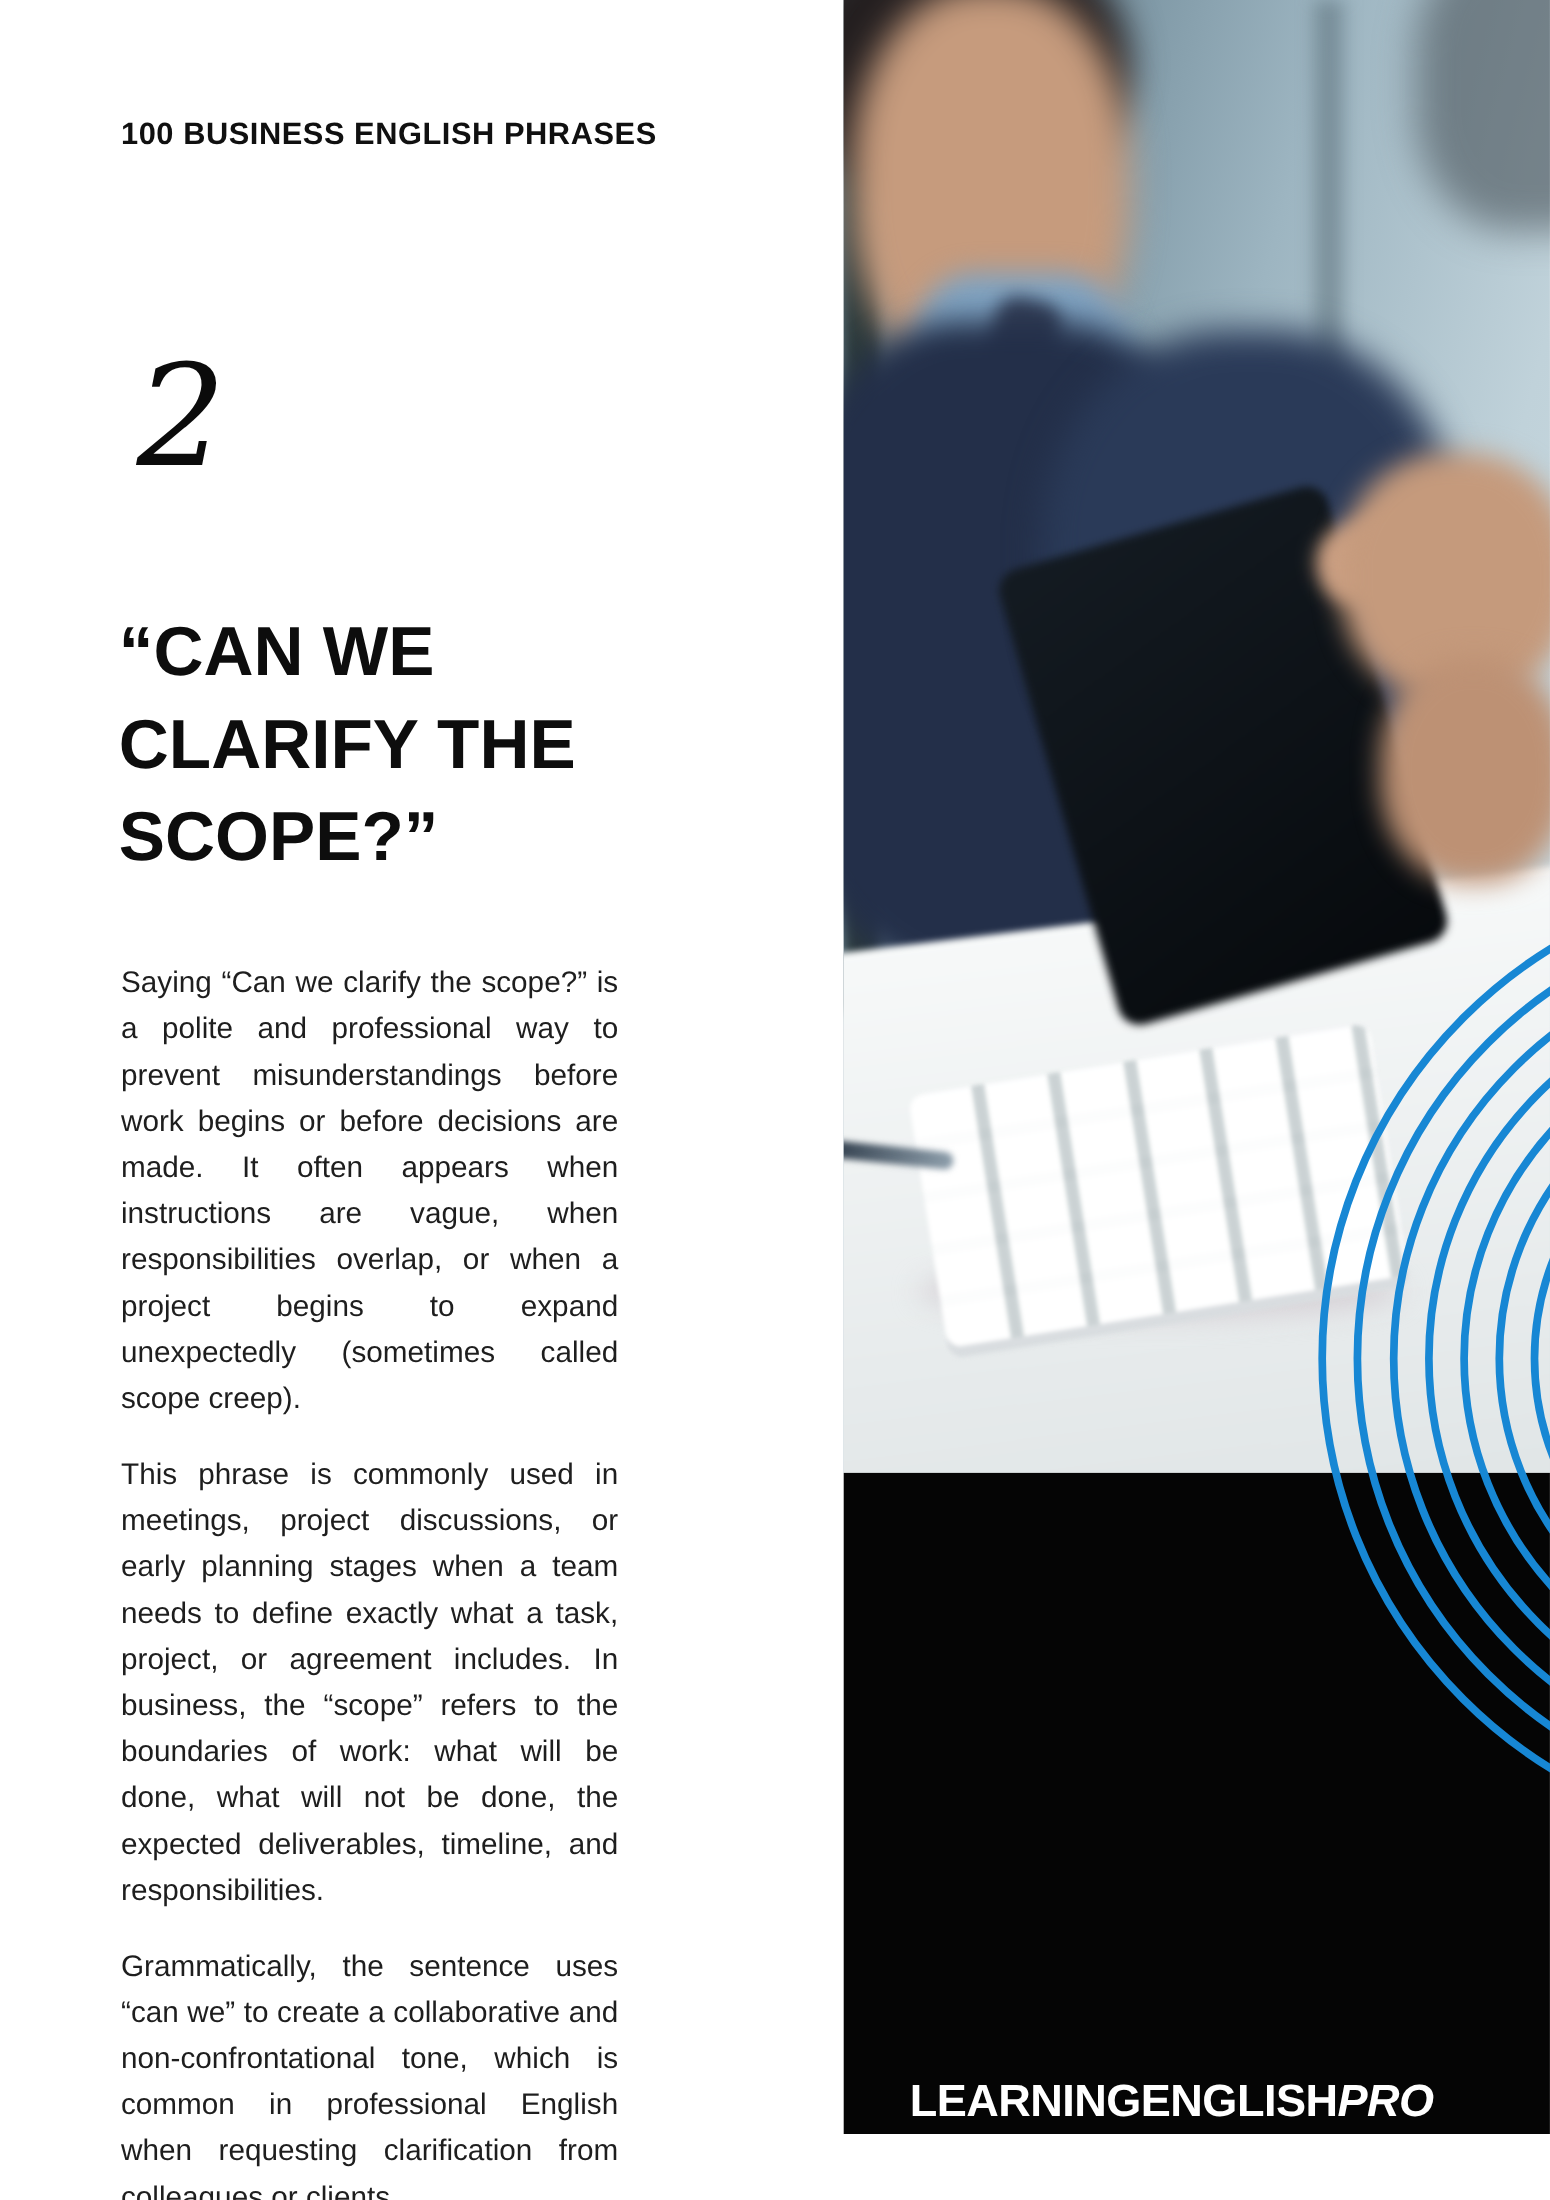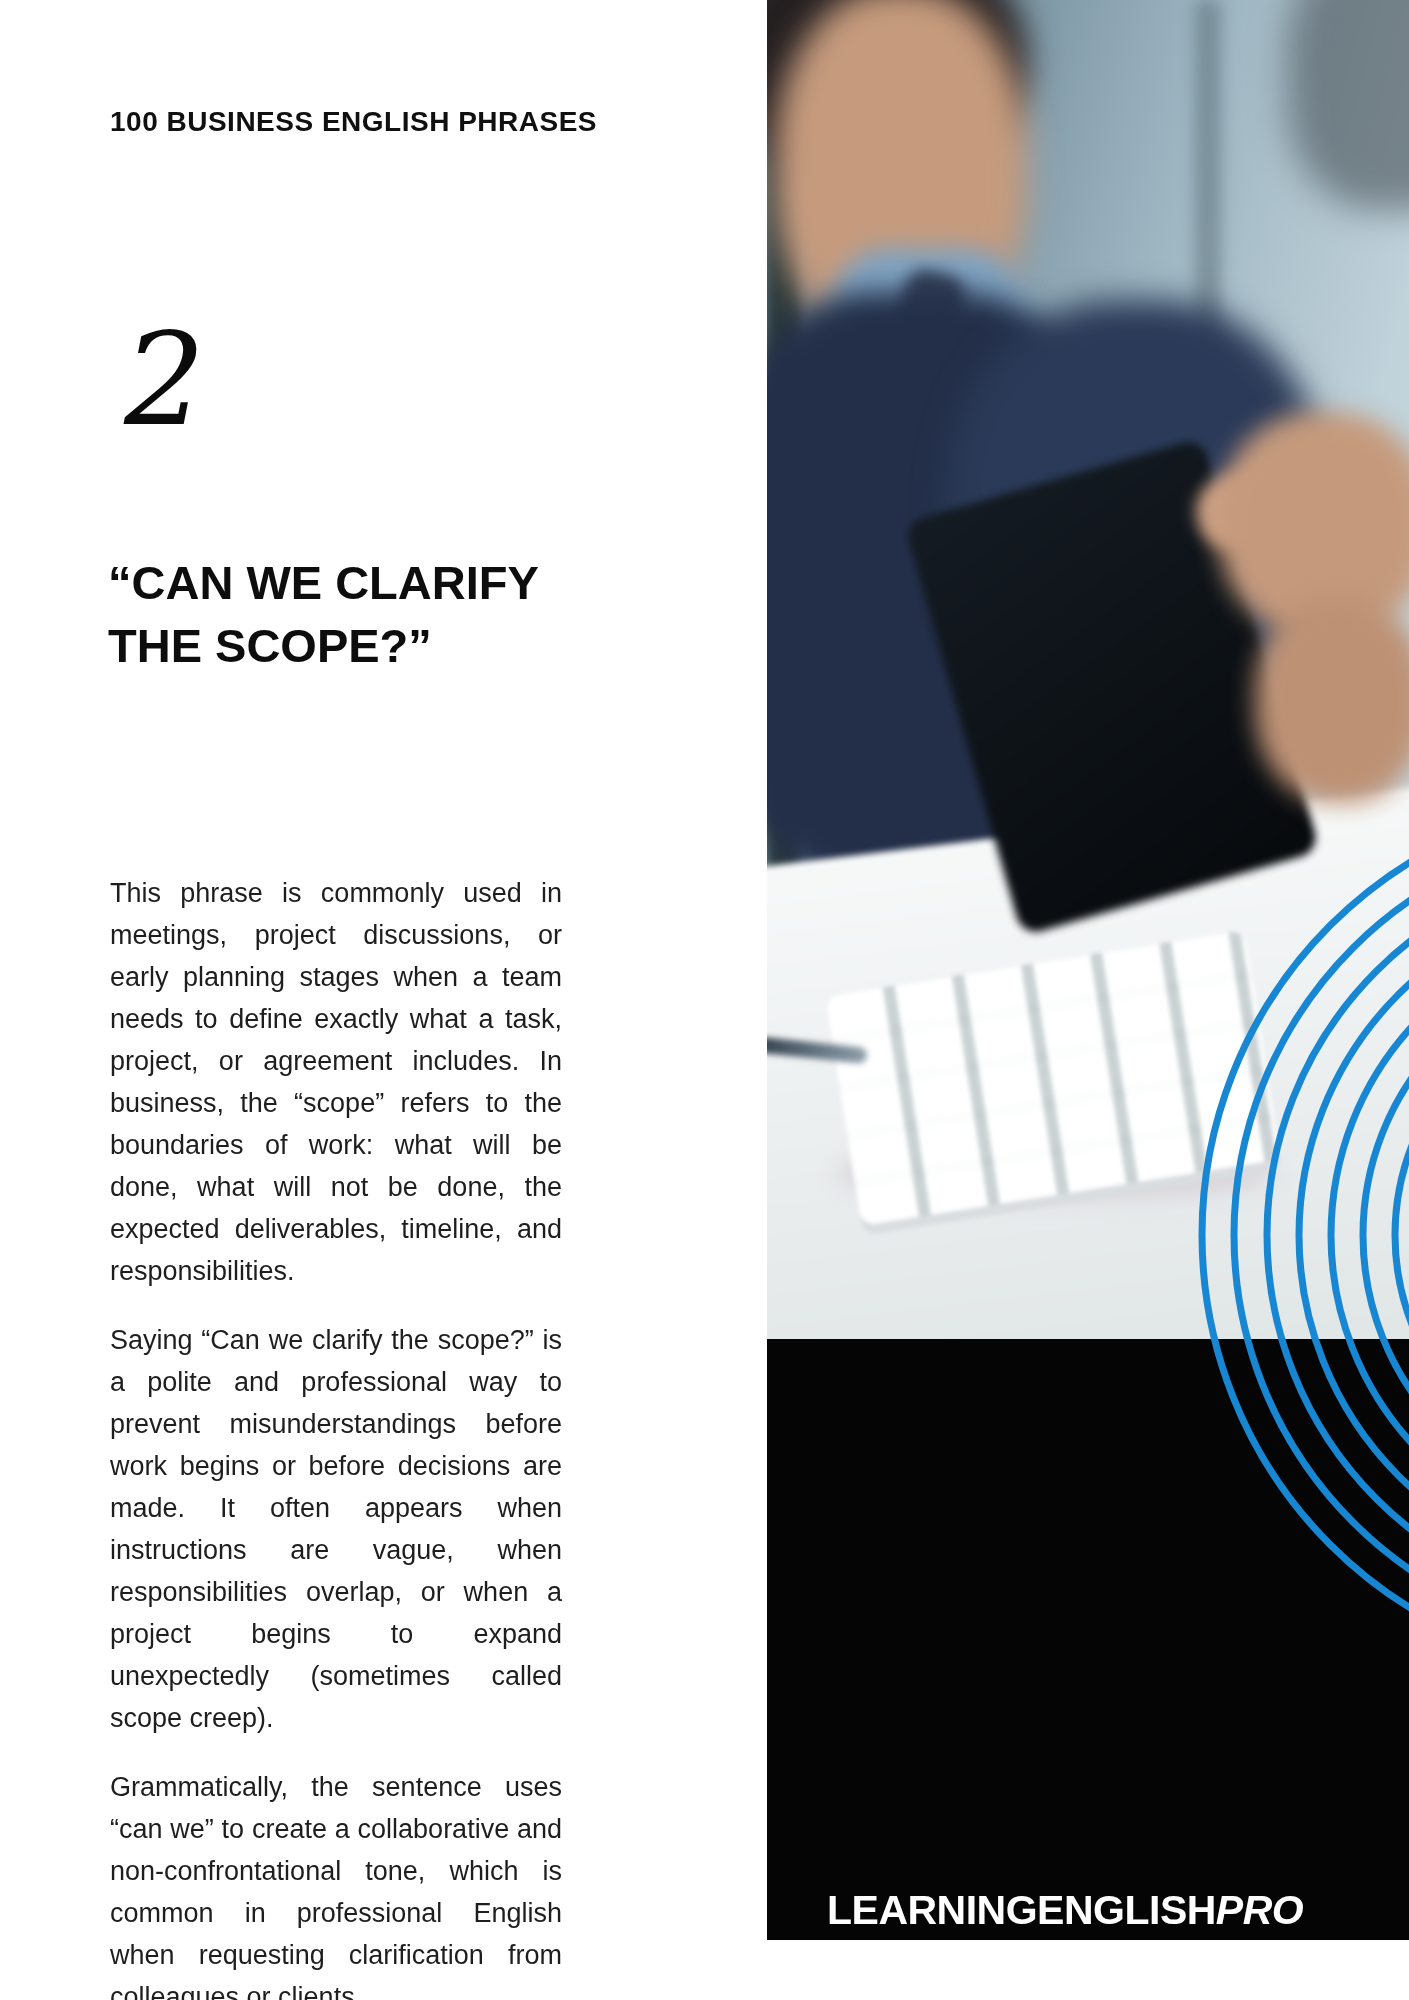--- a/index.html
+++ b/index.html
@@ -12,21 +12,21 @@
     position:absolute;left:110px;top:106px;
     font-size:28px;font-weight:700;letter-spacing:.5px;color:#101010;white-space:nowrap;
   }
   .phrase-number{
     position:absolute;left:124px;top:316px;
     font-family:"DejaVu Serif", serif;font-style:italic;
     font-size:128px;line-height:1;color:#0b0b0b;
   }
   .phrase-title{
     position:absolute;left:108px;top:552px;width:432px;
-    font-size:47px;font-weight:700;line-height:1.33;color:#0d0d0d;
+    font-size:63px;font-weight:700;line-height:1.33;color:#0d0d0d;
   }
   .body-copy{
     position:absolute;left:110px;top:872px;width:452px;
     font-size:27px;line-height:42px;color:#1e1e1e;text-align:justify;
   }
   .body-copy p{margin:0 0 27px 0;}
   
   .photo{
     position:absolute;left:767px;top:0;width:642px;height:1339px;overflow:hidden;
     background:linear-gradient(105deg,#4c5c63 0%,#748e9c 20%,#9db5c1 45%,#c0d2da 72%,#cfdde3 100%);
@@ -69,22 +69,22 @@
   .arcs{position:absolute;left:0;top:0;width:1409px;height:2000px;pointer-events:none;}
   .arc{fill:none;stroke:#1787d4;stroke-width:7;}
 </style>
 </head>
 <body>
 
 <div class="series-title">100 BUSINESS ENGLISH PHRASES</div>
 <div class="phrase-number">2</div>
 <h1 class="phrase-title" style="margin:0;">“CAN WE CLARIFY THE SCOPE?”</h1>
 <div class="body-copy">
+  <p>Saying “Can we clarify the scope?” is a polite and professional way to prevent misunderstandings before work begins or before decisions are made. It often appears when instructions are vague, when responsibilities overlap, or when a project begins to expand unexpectedly (sometimes called scope creep).</p>
   <p>This phrase is commonly used in meetings, project discussions, or early planning stages when a team needs to define exactly what a task, project, or agreement includes. In business, the “scope” refers to the boundaries of work: what will be done, what will not be done, the expected deliverables, timeline, and responsibilities.</p>
-  <p>Saying “Can we clarify the scope?” is a polite and professional way to prevent misunderstandings before work begins or before decisions are made. It often appears when instructions are vague, when responsibilities overlap, or when a project begins to expand unexpectedly (sometimes called scope creep).</p>
   <p>Grammatically, the sentence uses “can we” to create a collaborative and non-confrontational tone, which is common in professional English when requesting clarification from colleagues or clients.</p>
 </div>
 
 <div class="photo">
   <div class="ph-corner-dark"></div>
   <div class="ph-window-frame"></div>
   <div class="ph-edge-strip"></div>
   <div class="ph-hair"></div>
   <div class="ph-face"></div>
   <div class="ph-shirt"></div>

